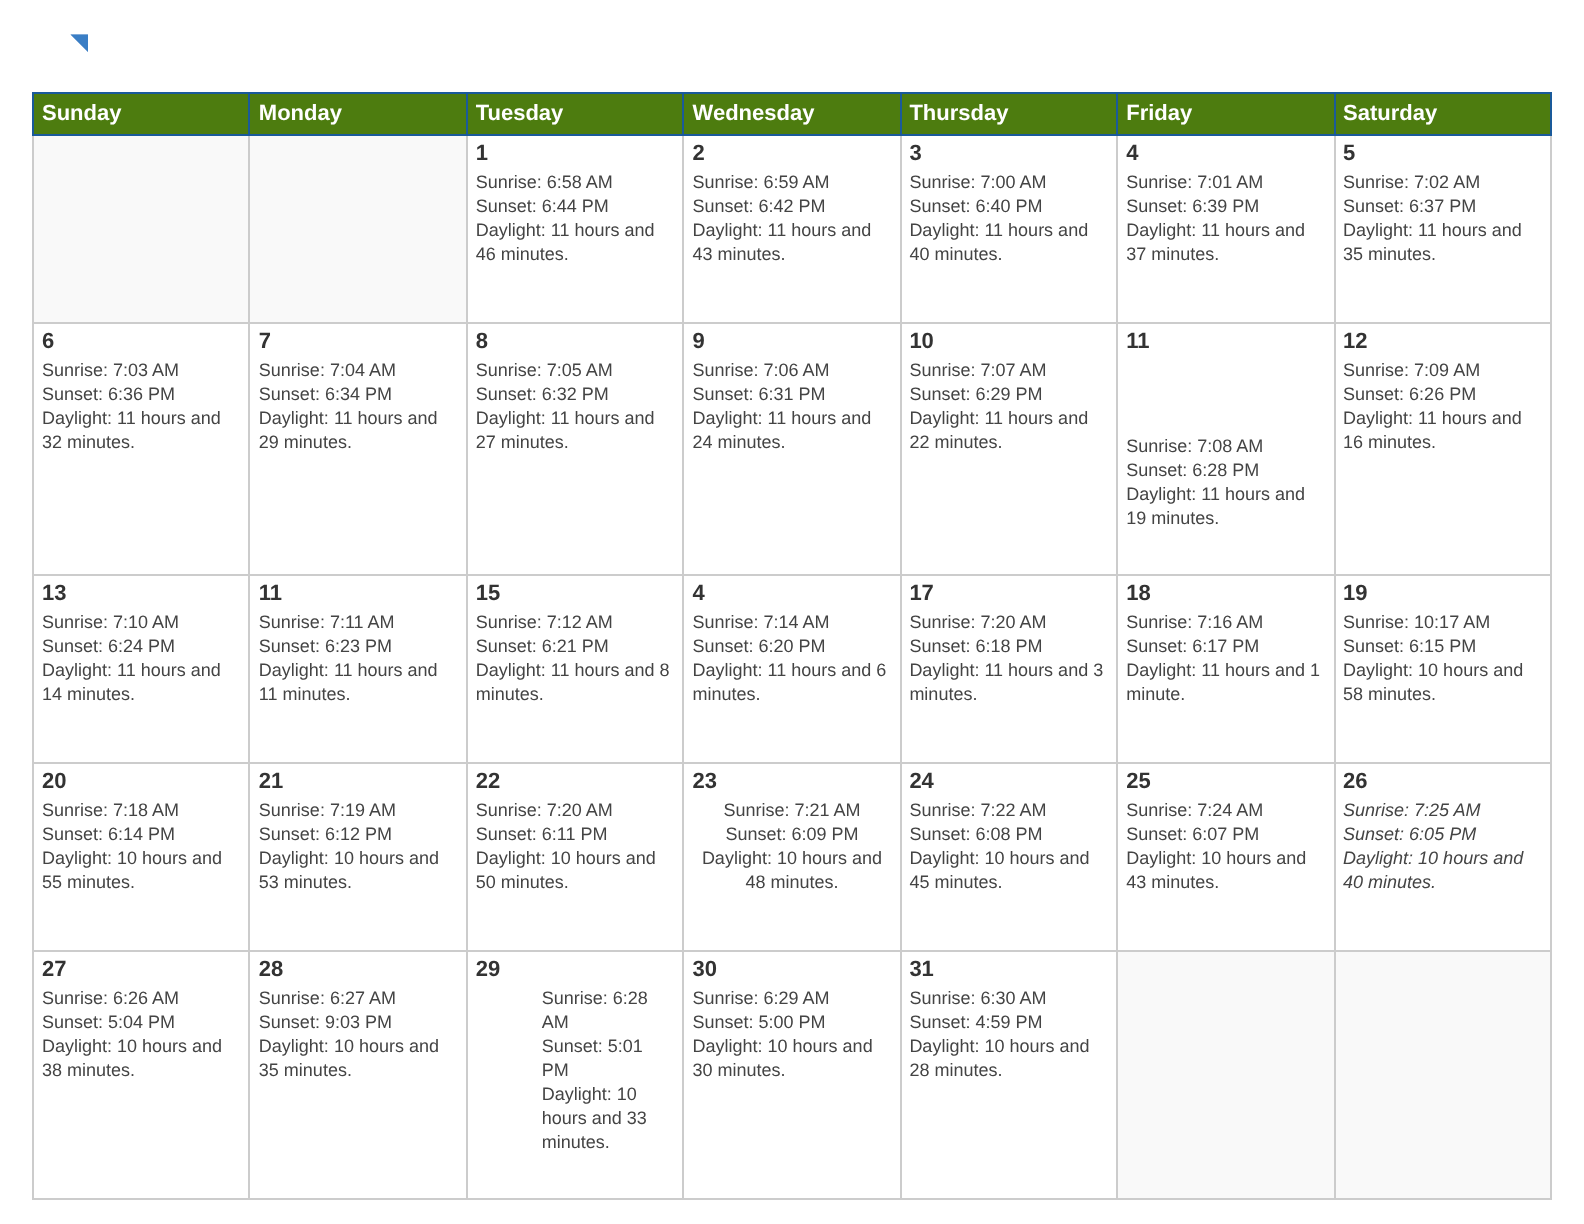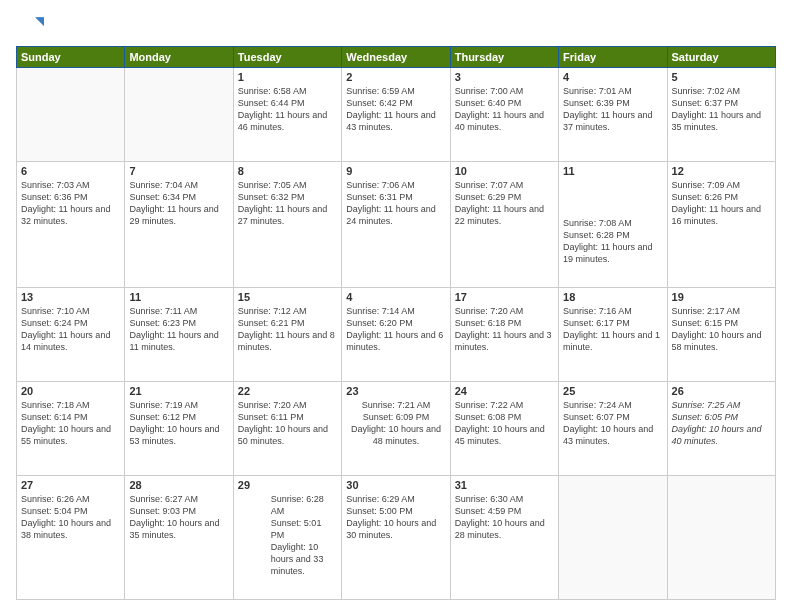--- a/index.html
+++ b/index.html
@@ -242,21 +242,21 @@
 Daylight: 11 hours and 3 minutes.</div>
           </td>
           <td>
             <span class="day-num">18</span>
             <div class="day-info" style="white-space: pre-line;">Sunrise: 7:16 AM
 Sunset: 6:17 PM
 Daylight: 11 hours and 1 minute.</div>
           </td>
           <td>
             <span class="day-num">19</span>
-            <div class="day-info" style="white-space: pre-line;">Sunrise: 2:17 AM
+            <div class="day-info" style="white-space: pre-line;">Sunrise: 10:17 AM
 Sunset: 6:15 PM
 Daylight: 10 hours and 58 minutes.</div>
           </td>
         </tr>
         <tr>
           <td>
             <span class="day-num">20</span>
             <div class="day-info" style="white-space: pre-line;">Sunrise: 7:18 AM
 Sunset: 6:14 PM
 Daylight: 10 hours and 55 minutes.</div>

